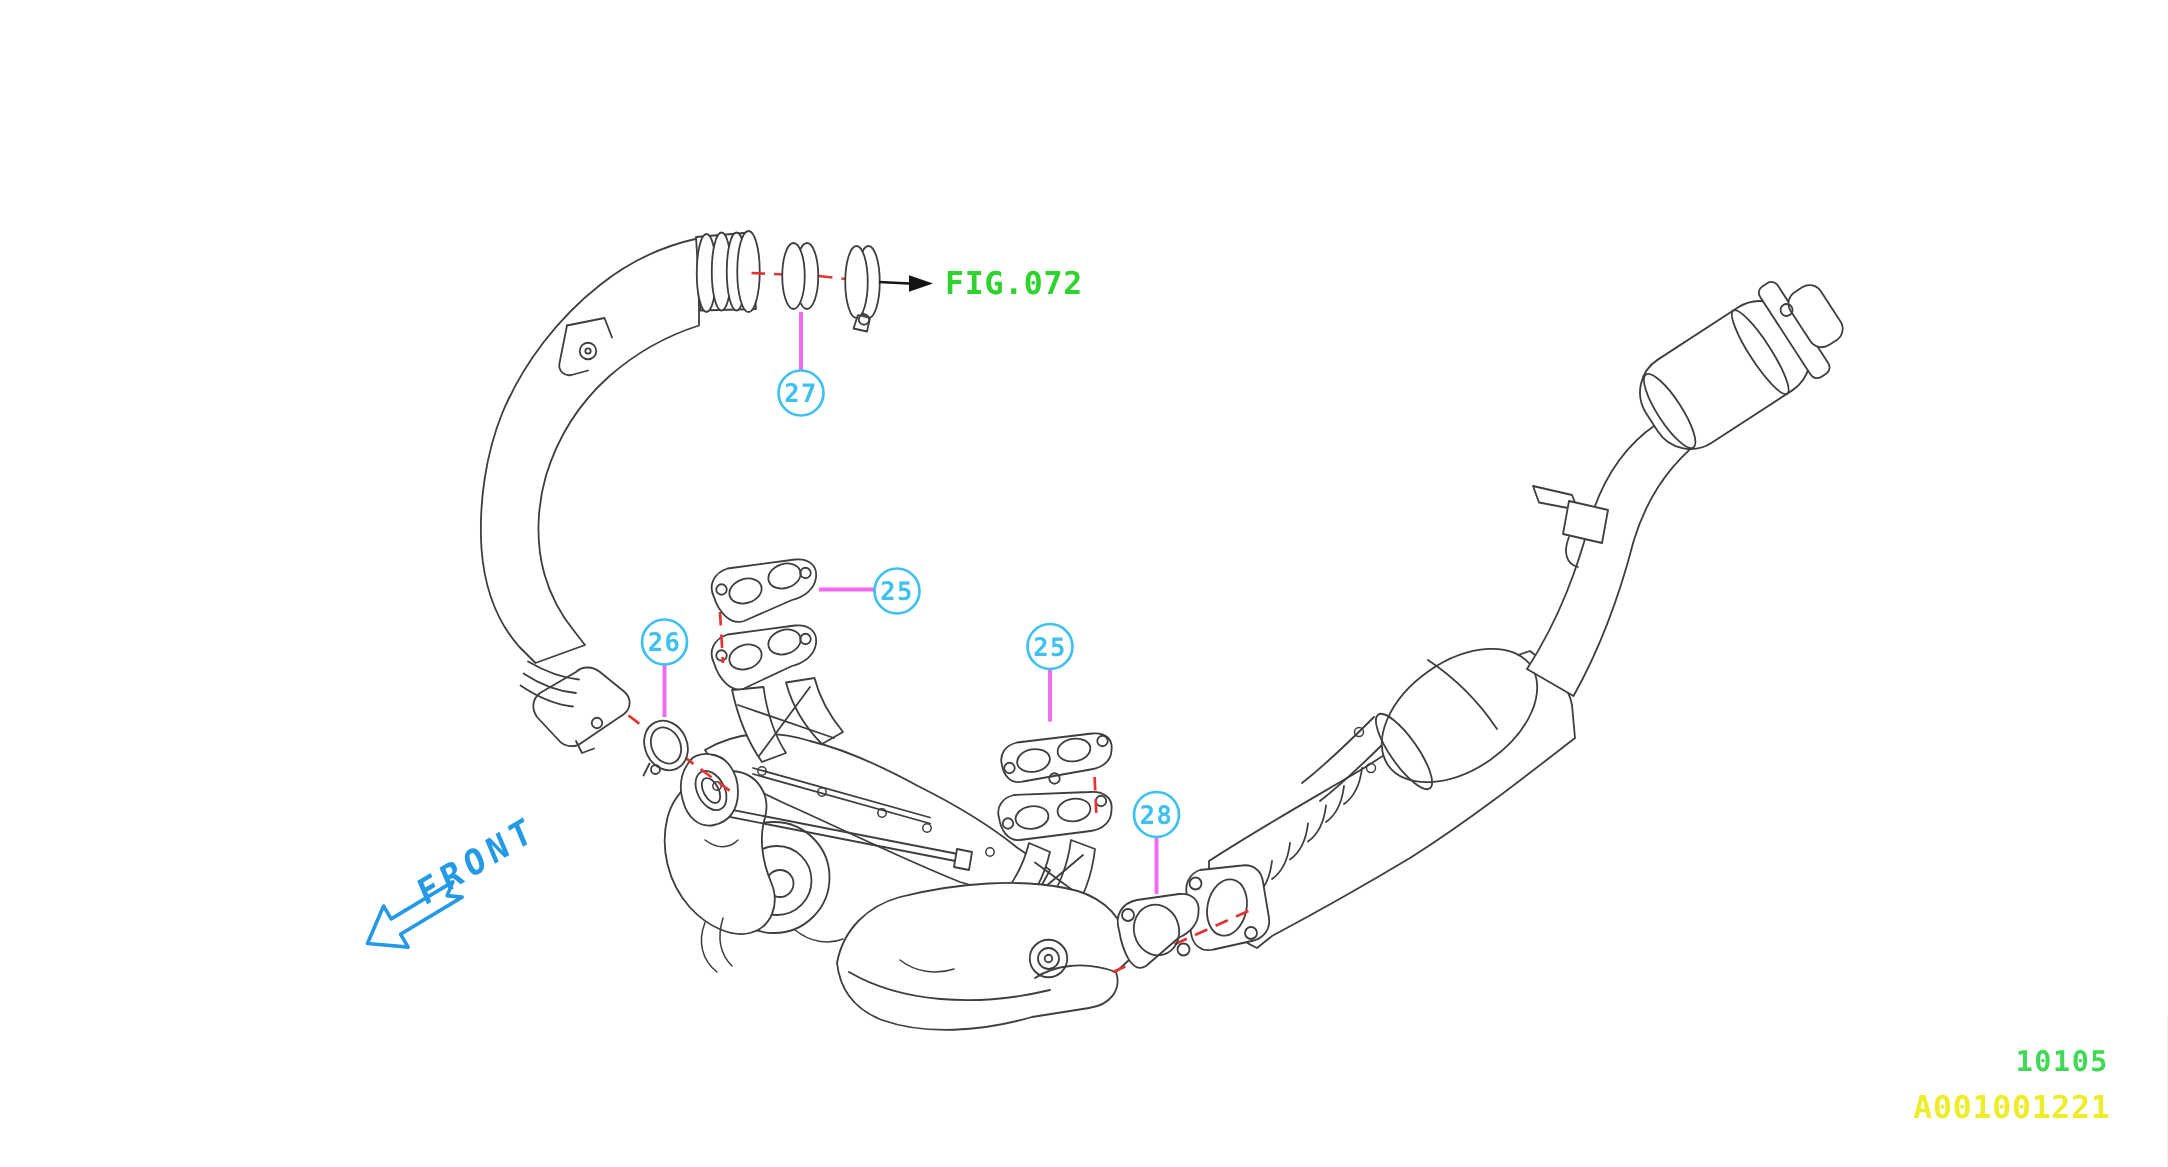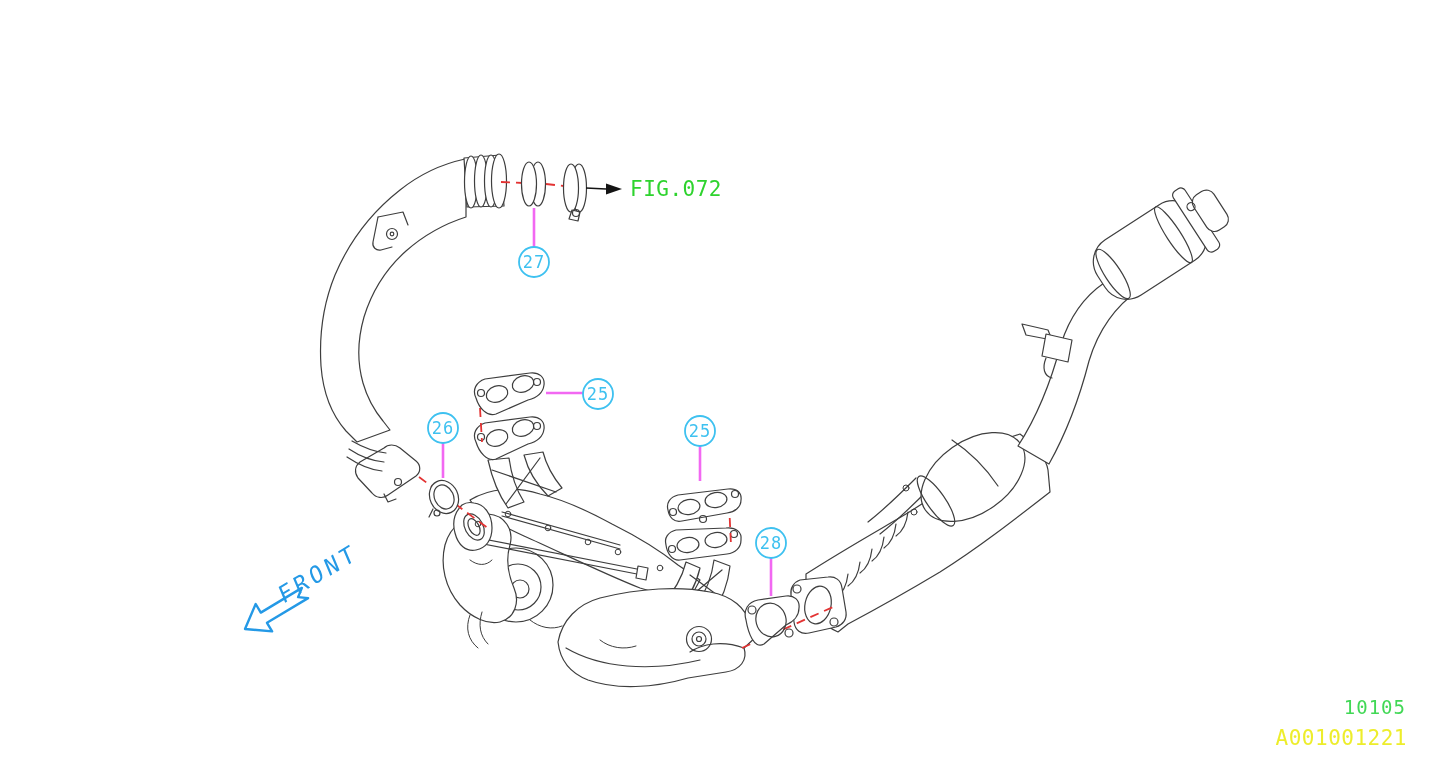--- a/index.html
+++ b/index.html
@@ -1,17 +1,17 @@
 <!DOCTYPE html>
 <html style="--page-bg: #ffffff; --line-art: #3e3e3e; --callout: #3ec1f0; --leader: #f268f2; --dash: #e33333; --fig-ref: #2ed32e; --figure-number: #41d855; --drawing-code: #eded2b; --front: #2499e6; --arrow-black: #141414;"><head>
 <meta charset="utf-8">
 <style>
   html,body{margin:0;padding:0;background:#e8e8e8;}
   .stage{position:relative;width:1445px;height:778px;background:var(--page-bg,#fff);overflow:hidden;margin:0 auto;
-         font-family:"DejaVu Sans Mono","Liberation Mono",monospace;}
+         font-family:"DejaVu Sans Mono","Liberation Mono",monospace;font-weight:bold;}
   svg{position:absolute;left:0;top:0;}
   
   .ln{fill:none;stroke:var(--line-art,#3e3e3e);stroke-width:1.2;stroke-linecap:round;stroke-linejoin:round;}
   .fw{fill:#ffffff;stroke:var(--line-art,#3e3e3e);stroke-width:1.2;stroke-linecap:round;stroke-linejoin:round;}
   .thin{stroke-width:1;}
   
   .dash{fill:none;stroke:var(--dash,#e33333);stroke-width:1.8;stroke-dasharray:9 6;}
   .leader{fill:none;stroke:var(--leader,#f268f2);stroke-width:2.6;}
   .callout-circle{fill:#ffffff;stroke:var(--callout,#3ec1f0);stroke-width:1.8;}
   .callout-num{fill:var(--callout,#3ec1f0);font-size:17px;letter-spacing:1px;text-anchor:middle;

